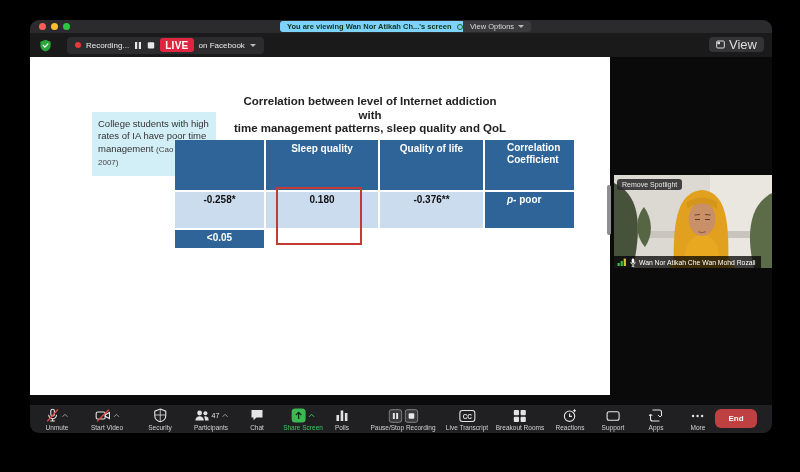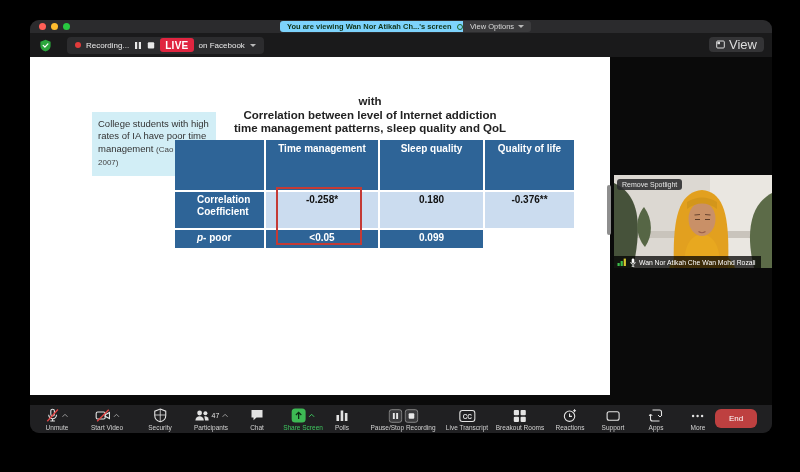--- a/index.html
+++ b/index.html
@@ -73,21 +73,21 @@
   .namebar .nm { color:#fff; font-size:6.8px; white-space:nowrap; }
 
   
   .toolbar { position:absolute; left:0; right:0; bottom:0; height:28px; background:#202022; }
   .tool { position:absolute; top:3px; transform:translateX(-50%); text-align:center; }
   .ticons { height:15px; display:flex; align-items:center; justify-content:center; gap:2px; }
   .tlabel { display:block; font-size:6.5px; color:#D2D2D2; margin-top:1px; white-space:nowrap; }
   .tlabel.green { color:#3EC75F; }
   .pcount { font-size:7px; color:#E3E3E3; }
   .end-btn { position:absolute; right:15px; top:4px; width:42px; height:19px; background:#BE4040;
-             border-radius:6px; color:#fff; font-size:8px; font-weight:normal; display:flex;
+             border-radius:6px; color:#fff; font-size:8px; font-weight:bold; display:flex;
              align-items:center; justify-content:center; }
 </style>
 </head>
 <body>
 
 <div class="stage">
   <div class="zwin">
 
     <div class="titlebar">
       <div class="dots">
@@ -132,41 +132,39 @@
           <rect x="1.4" y="1.8" width="2.6" height="2.4" fill="#DDD"></rect>
         </svg>
         <span>View</span>
       </div>
     </div>
 
     <div class="content">
 
       <div class="slide">
         <div class="slide-title">
+          <div>Correlation between level of Internet addiction</div>
           <div>with</div>
-          <div>Correlation between level of Internet addiction</div>
           <div>time management patterns, sleep quality and QoL</div>
         </div>
 
         <div class="note"><span>College students with high rates of IA have poor time management </span><span class="cite">(Cao &amp; Su 2007)</span></div>
 
         <div class="ctable">
           <div class="cell hd"></div>
-          <div class="cell hd">Time management</div>
           <div class="cell hd">Sleep quality</div>
           <div class="cell hd">Quality of life</div>
 
           <div class="cell lbl">Correlation Coefficient</div>
           <div class="cell lt">-0.258*</div>
           <div class="cell lt">0.180</div>
           <div class="cell lt">-0.376**</div>
 
           <div class="cell lbl"><i>p</i><span>- poor</span></div>
           <div class="cell dk">&lt;0.05</div>
-          <div class="cell dk">0.099</div>
         </div>
 
         <div class="red-box"></div>
       </div>
 
       <div class="mini-scrollbar"></div>
 
       <div class="thumb">
         <svg width="158" height="93" viewBox="0 0 158 93">
           <rect width="158" height="93" fill="#DCD8D2"></rect>

